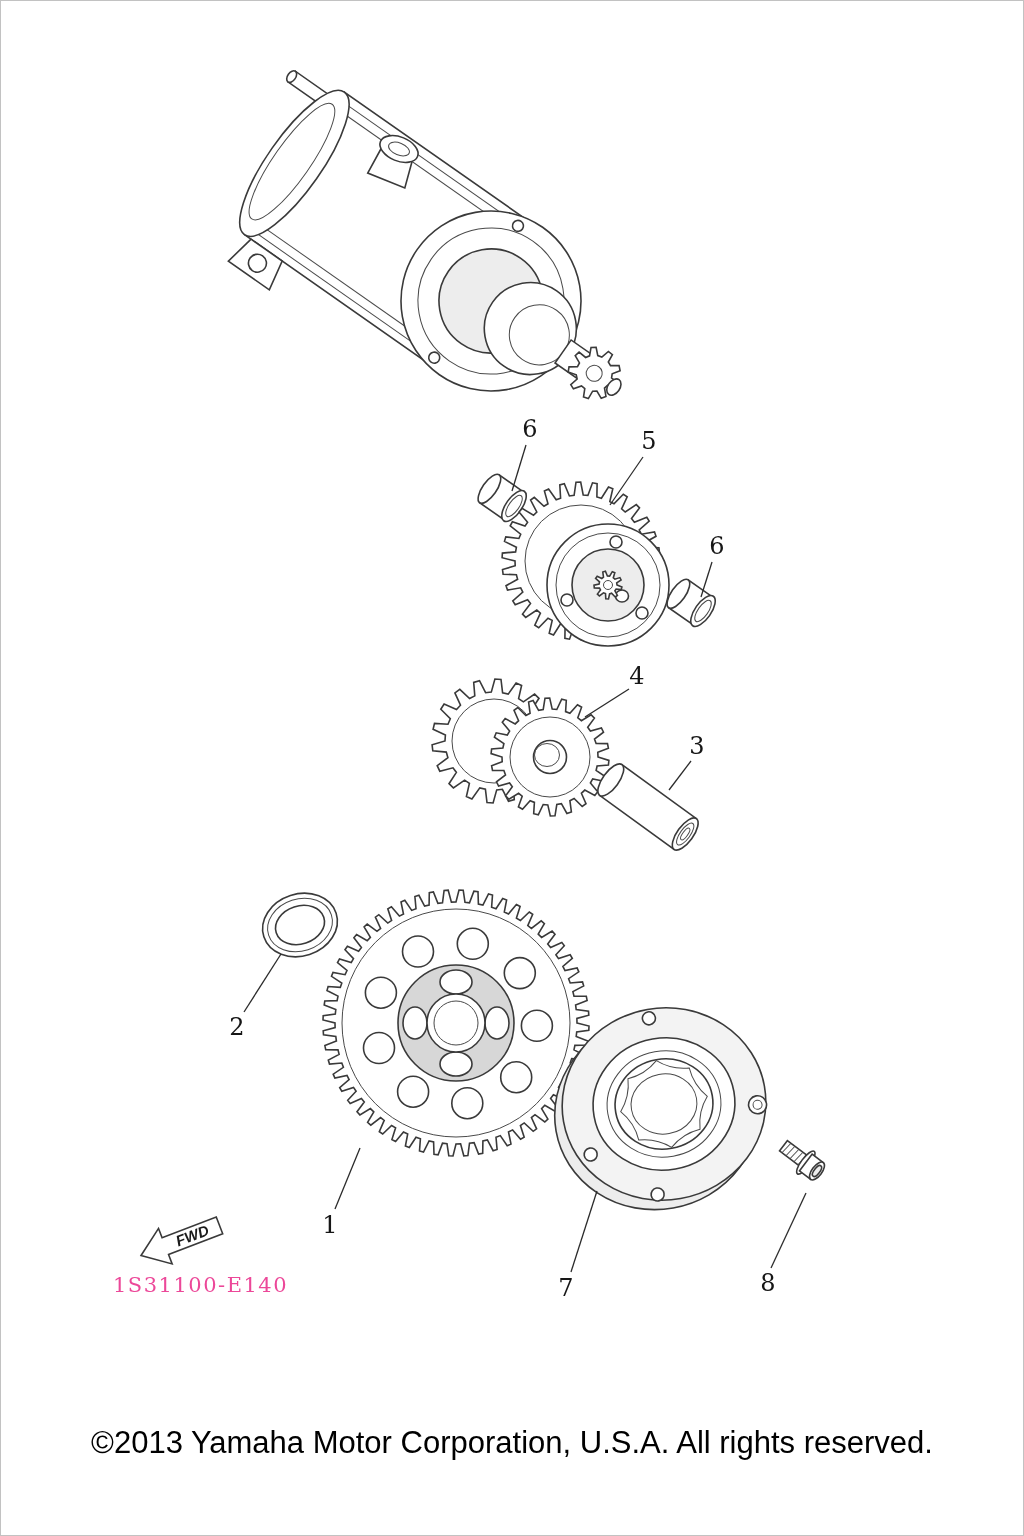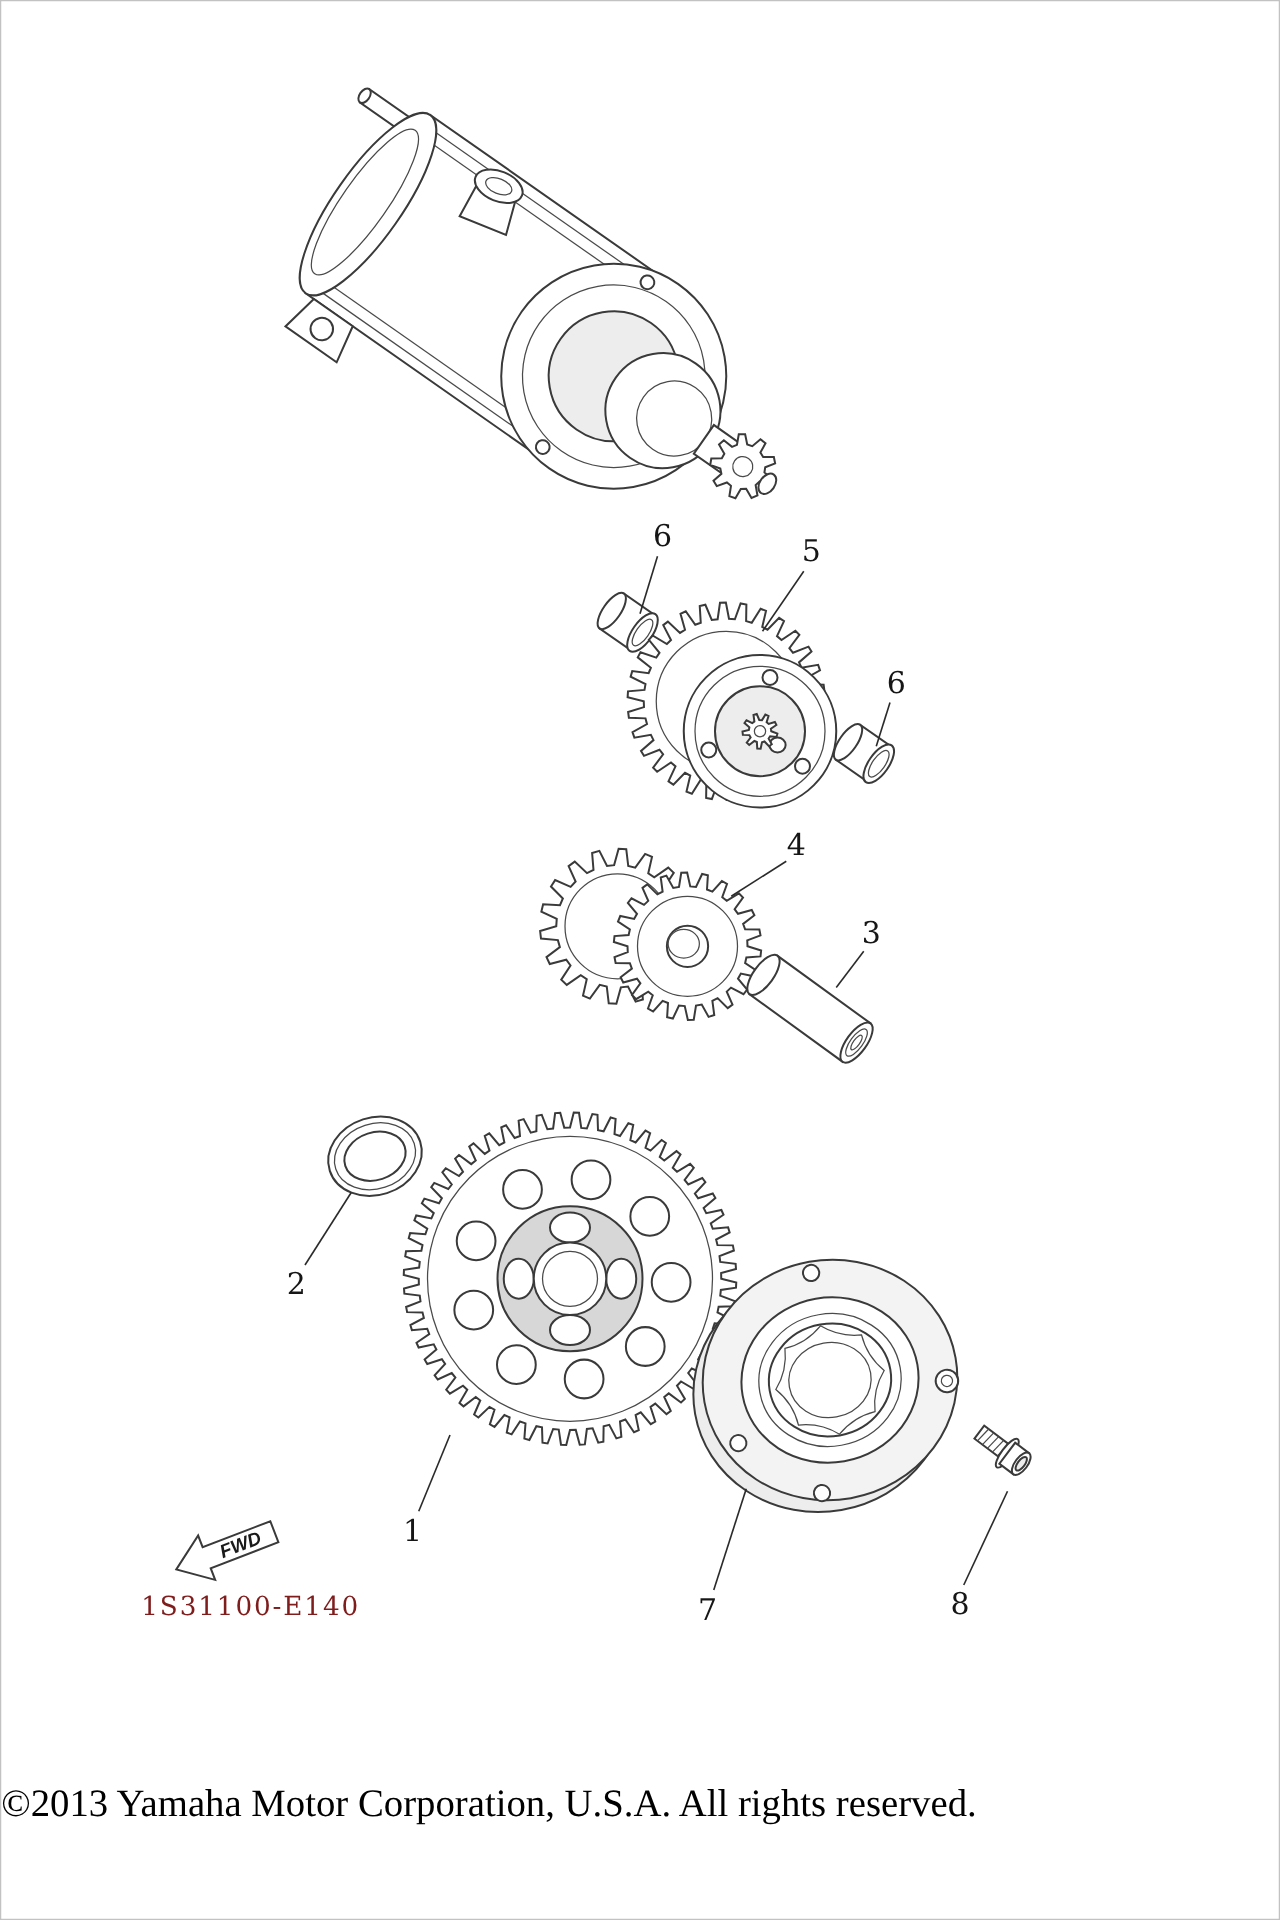--- a/index.html
+++ b/index.html
@@ -13,25 +13,25 @@
   .fg{fill:#ededed;stroke:#3a3a3a;stroke-width:1.6;}
   .fd{fill:#d7d7d7;stroke:#3a3a3a;stroke-width:1.6;}
   .thin{fill:none;stroke:#4a4a4a;stroke-width:1;}
   .leader{fill:none;stroke:#2b2b2b;stroke-width:1.3;}
   .callout{
     position:absolute;transform:translate(-50%,-50%);
     font-family:"DejaVu Serif",serif;font-size:24px;color:#161616;line-height:1;
   }
   .diagram-code{
     position:absolute;left:112px;top:1272px;font-family:"DejaVu Serif",serif;
-    font-size:21px;letter-spacing:1.5px;color:#7f1d1d;
+    font-size:21px;letter-spacing:1.5px;color:#ec4899;
   }
   .copyright{
-    position:absolute;left:0;top:1424px;width:100%;
-    font-size:31px;color:#000;font-family:Liberation Serif, serif;
+    position:absolute;left:0;top:1424px;width:100%;text-align:center;
+    font-size:31px;color:#000;font-family:Liberation Sans, sans-serif;
   }
   .fwd-text{
     font-family:"Liberation Sans",sans-serif;font-style:italic;font-weight:bold;
     font-size:15px;fill:#1a1a1a;
   }
 </style>
 </head>
 <body>
 
 <div class="page">

